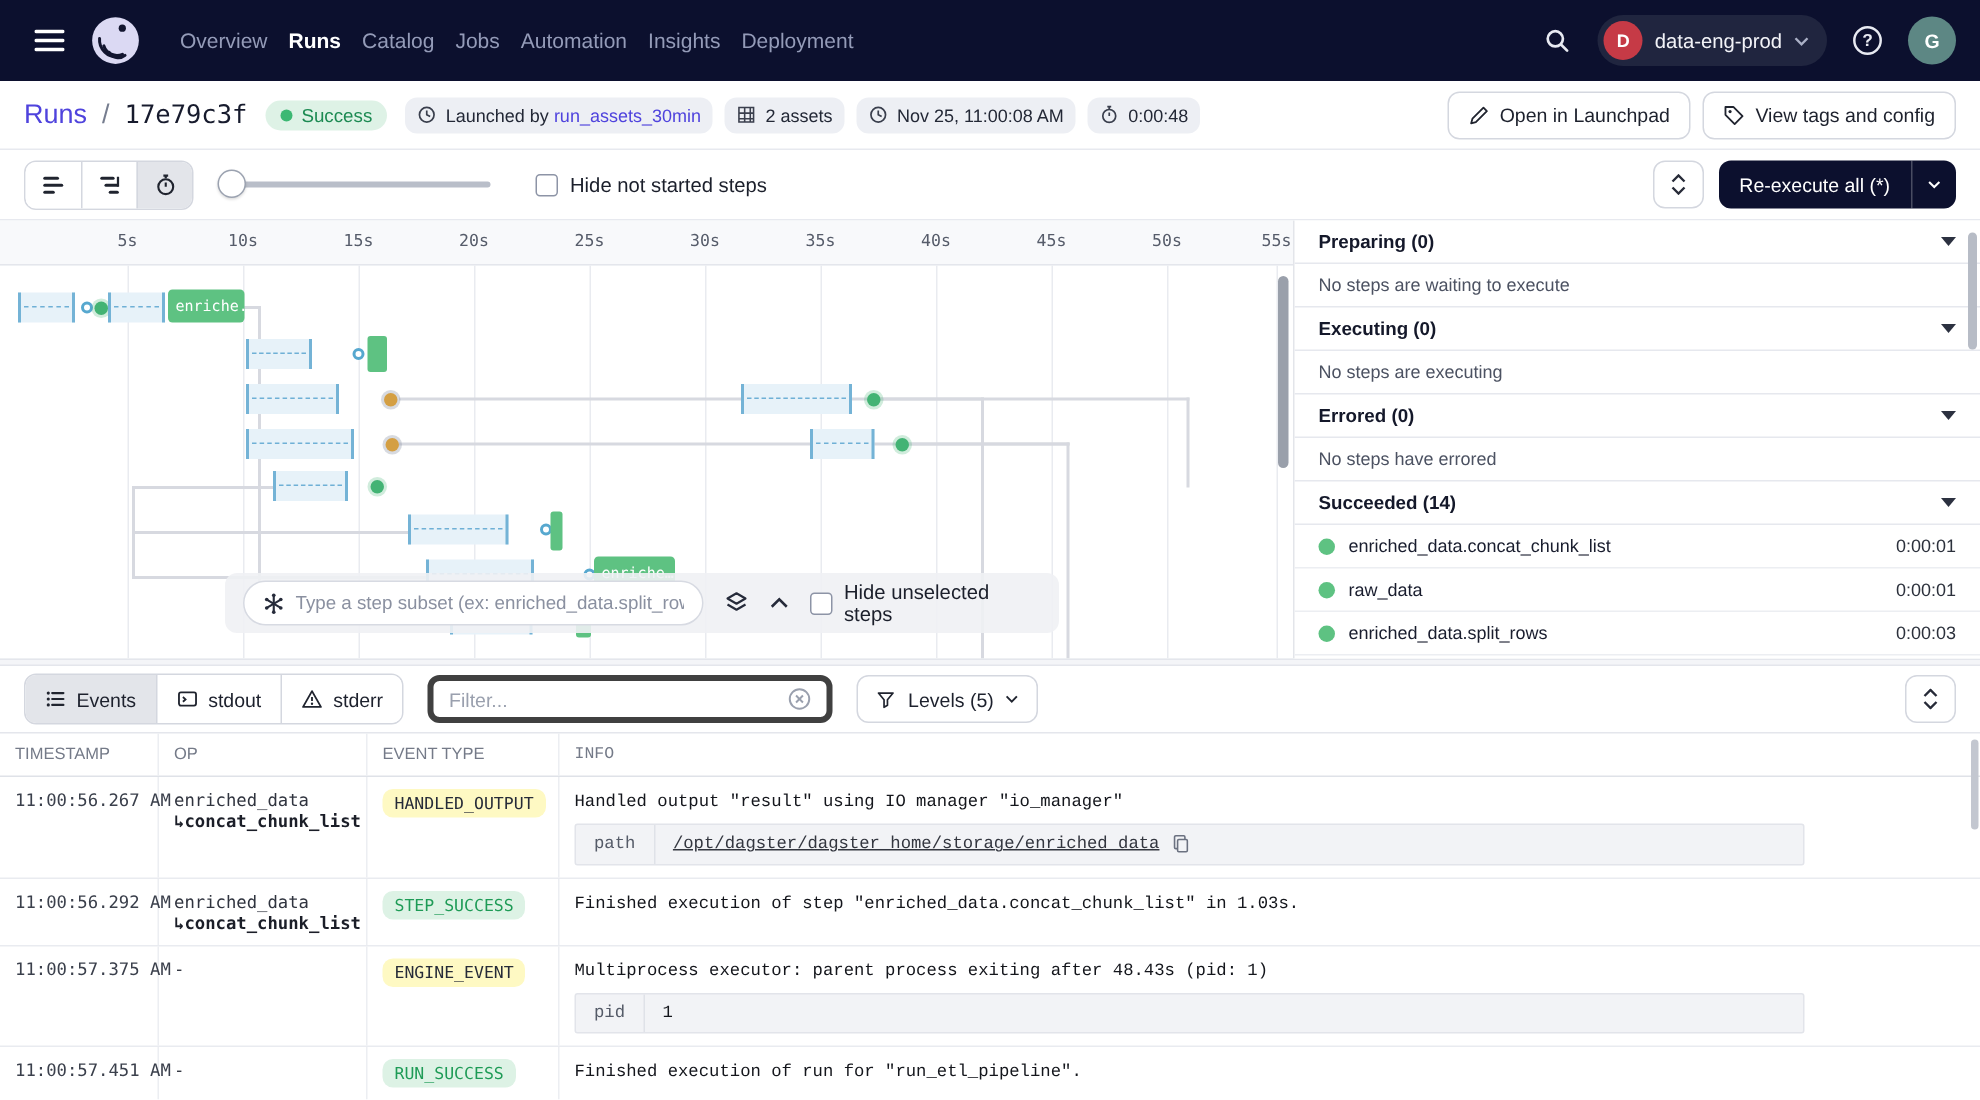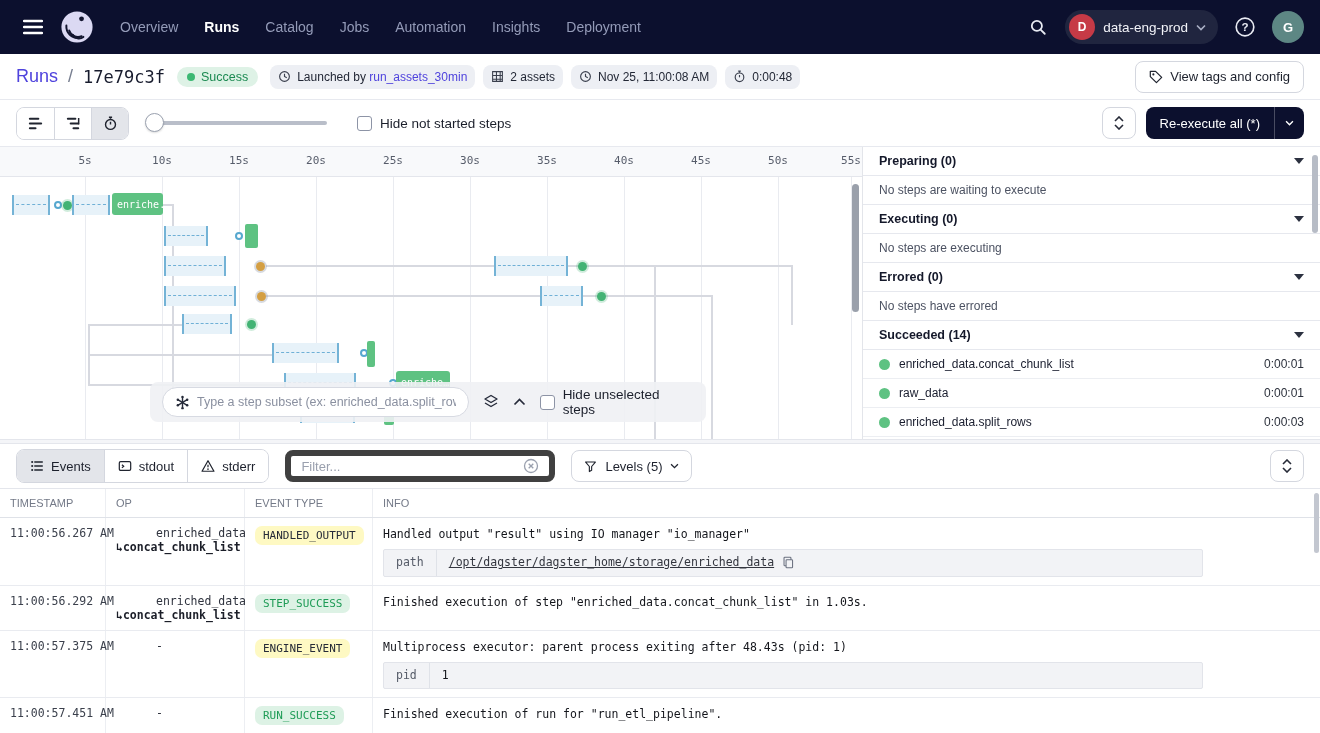--- a/index.html
+++ b/index.html
@@ -4,21 +4,21 @@
 <style>
   * { margin:0; padding:0; box-sizing:border-box; }
   html,body { width:1320px; height:733px; overflow:hidden; background:#fff;
     font-family:"Liberation Sans", sans-serif; }
   .mono { font-family:"DejaVu Sans Mono", monospace; }
 
   
   .topnav { height:54px; background:#0c102e; display:flex; align-items:center; padding:0 16px; gap:8px; }
   .hamburger { width:34px; height:34px; display:flex; align-items:center; justify-content:center; cursor:pointer; }
   .logo { width:34px; height:34px; margin:0 10px 0 2px; }
-  .navitems { display:flex; gap:26px; margin-left:8px; }
+  .navitems { display:flex; gap:14px; margin-left:8px; }
   .navitem { color:#949bb8; font-size:14px; cursor:pointer; }
   .navitem.active { color:#fff; font-weight:bold; }
   .navright { margin-left:auto; display:flex; align-items:center; gap:10px; }
   .iconbtn-dark { width:34px; height:34px; border-radius:50%; display:flex; align-items:center; justify-content:center; color:#e8eaf2; cursor:pointer; }
   .wspill { display:flex; align-items:center; gap:8px; background:#20253f; border-radius:17px; height:34px; padding:0 12px 0 4px; color:#f2f3f8; font-size:13.5px; cursor:pointer; }
   .wsavatar { width:26px; height:26px; border-radius:50%; background:#c63a46; color:#fff; font-size:12px; font-weight:bold; display:flex; align-items:center; justify-content:center; }
   .useravatar { width:32px; height:32px; border-radius:50%; background:#5d8784; color:#fff; font-size:13px; font-weight:bold; display:flex; align-items:center; justify-content:center; cursor:pointer; }
 
   
   .runheader { height:46px; display:flex; align-items:center; padding:0 16px; gap:8px; border-bottom:1px solid #e7e9ef; }
@@ -82,35 +82,35 @@
 
   
   .splitter { height:5px; background:#f4f5f8; border-top:1px solid #e4e6ec; border-bottom:1px solid #e4e6ec; cursor:row-resize; }
 
   
   .logtabs { height:44px; display:flex; align-items:center; padding:0 16px; gap:16px; position:relative; }
   .tabseg { display:flex; border:1px solid #d4d7df; border-radius:8px; overflow:hidden; }
   .tabseg > div { display:flex; align-items:center; gap:7px; height:32px; padding:0 13px; font-size:13px; color:#1d212d; background:#fff; cursor:pointer; }
   .tabseg > div + div { border-left:1px solid #d4d7df; }
   .tabseg > div.sel { background:#e3e5ea; }
-  .filterbox { width:270px; height:32px; border:6px solid #404040; border-radius:8px; display:flex; align-items:center; padding:0 10px; gap:8px; }
+  .filterbox { width:270px; height:32px; border:4px solid #404040; border-radius:8px; display:flex; align-items:center; padding:0 10px; gap:8px; }
   .filterbox input { border:none; outline:none; flex:1; font-size:13px; color:#30343f; font-family:"Liberation Sans", sans-serif; }
   .filterbox input::placeholder { color:#9aa0ae; }
   .levelsbtn { display:flex; align-items:center; gap:8px; height:32px; padding:0 12px; border:1px solid #d4d7df; border-radius:8px; font-size:13px; color:#1d212d; background:#fff; cursor:pointer; }
   .logtabs .sortbtn { position:absolute; right:16px; }
 
   
   .etable { font-family:"DejaVu Sans Mono", monospace; font-size:11.5px; color:#14161c; border-top:1px solid #e4e6ec; }
   .erow { display:grid; grid-template-columns:106px 139px 128px 1fr; border-bottom:1px solid #e9ebf0; }
   .erow > div { padding:8px 10px; border-right:1px solid #eceef2; }
-  .erow > div:last-child { border-right:none; }
+  .erow > div:last-child { border-right:none;font-family:Liberation Mono, monospace; }
   .ehead { font-family:"Liberation Sans", sans-serif; font-size:11px; color:#747a88; border-bottom:1px solid #dfe2e8; }
   .ehead > div { padding:8px 10px; }
   .e-time { color:#3b404c; white-space:nowrap; }
-  .e-op1 { color:#30343f;margin-left:40px; }
+  .e-op1 { color:#30343f; }
   .e-op2 { font-weight:bold; color:#1b1e28; }
   .badge { display:inline-block; font-size:11px; padding:3px 8px; border-radius:7px; background:#fef9c3; color:#262b38; white-space:nowrap; }
   .badge.green { background:#ddf2e5; color:#1e9b56; }
   .e-info { line-height:1.5; }
   .metabox { margin-top:6px; display:flex; border:1px solid #e2e4ea; background:#f2f3f6; border-radius:2px; max-width:820px; }
   .meta-k { padding:4px 12px; border-right:1px solid #dfe2e8; color:#555b68; flex:none; }
   .meta-v { padding:4px 12px; flex:1; display:flex; align-items:center; gap:8px; }
   .meta-v .val-link { text-decoration:underline; color:#33363f; cursor:pointer; }
   .copyic { color:#6b7180; cursor:pointer; display:flex; }
   .events-scroll { position:absolute; right:1px; width:5px; height:60px; border-radius:3px; background:#c3c7d0; }
@@ -211,20 +211,26 @@
             <circle cx="8" cy="9" r="5.3" fill="none" stroke="#3a3f4d" stroke-width="1.4"></circle>
             <line x1="8" y1="1.4" x2="8" y2="3.4" stroke="#3a3f4d" stroke-width="1.5"></line>
             <line x1="6.4" y1="1.4" x2="9.6" y2="1.4" stroke="#3a3f4d" stroke-width="1.5"></line>
             <line x1="8" y1="9" x2="8" y2="6.2" stroke="#3a3f4d" stroke-width="1.4"></line>
           </svg>
         </span>
         <span><span>0:00:48</span></span>
       </div>
     </span>
   <span class="hdr-actions">
+    <button class="btn">
+      <svg width="14" height="14" viewBox="0 0 16 16">
+          <path d="M2 14l1-3.6L11.4 2 14 4.6 5.6 13 2 14z" fill="none" stroke="#20242f" stroke-width="1.4" stroke-linejoin="round"></path>
+        </svg>
+      <span>Open in Launchpad</span>
+    </button>
     <button class="btn">
       <svg width="14" height="14" viewBox="0 0 16 16">
           <path d="M1.5 1.5h6l7 7-6 6-7-7v-6z" fill="none" stroke="#20242f" stroke-width="1.4" stroke-linejoin="round"></path>
           <circle cx="5" cy="5" r="1.2" fill="#20242f"></circle>
         </svg>
       <span>View tags and config</span>
     </button>
 
   </span>
 </div>

